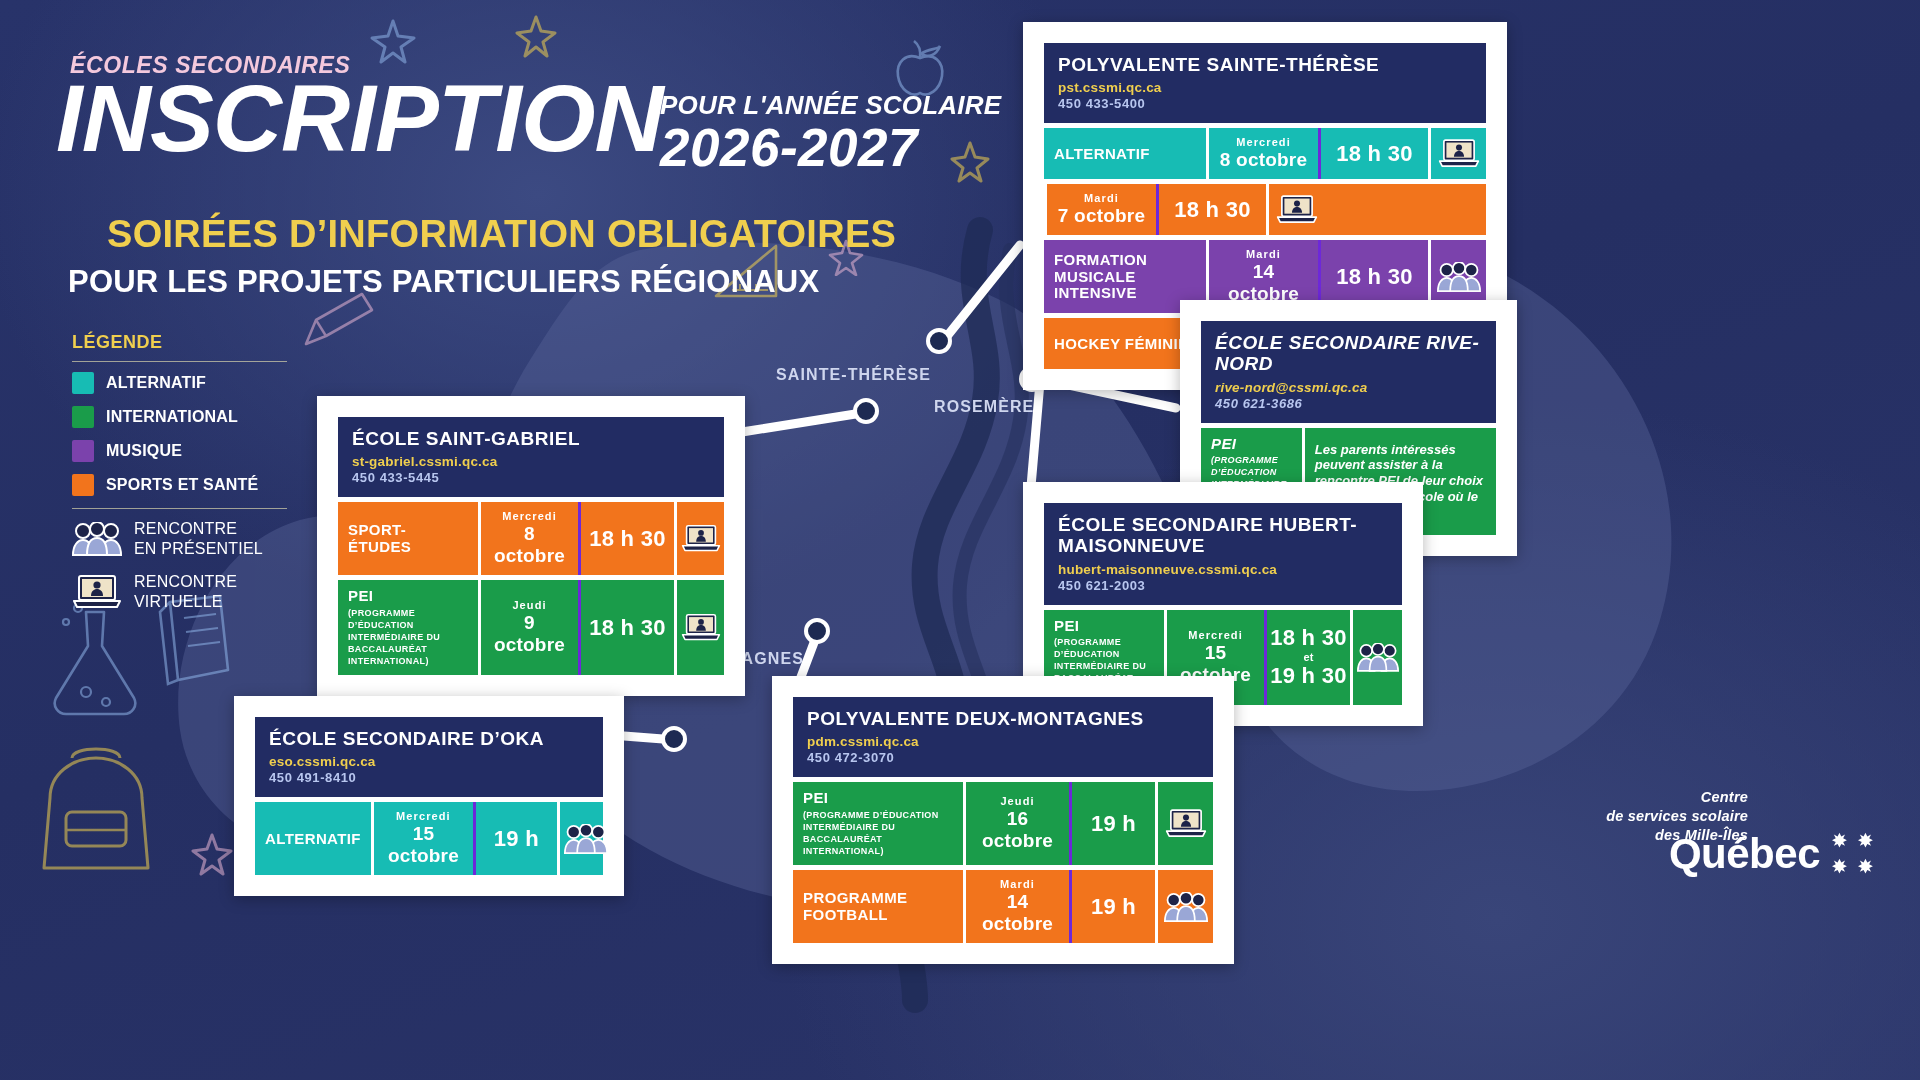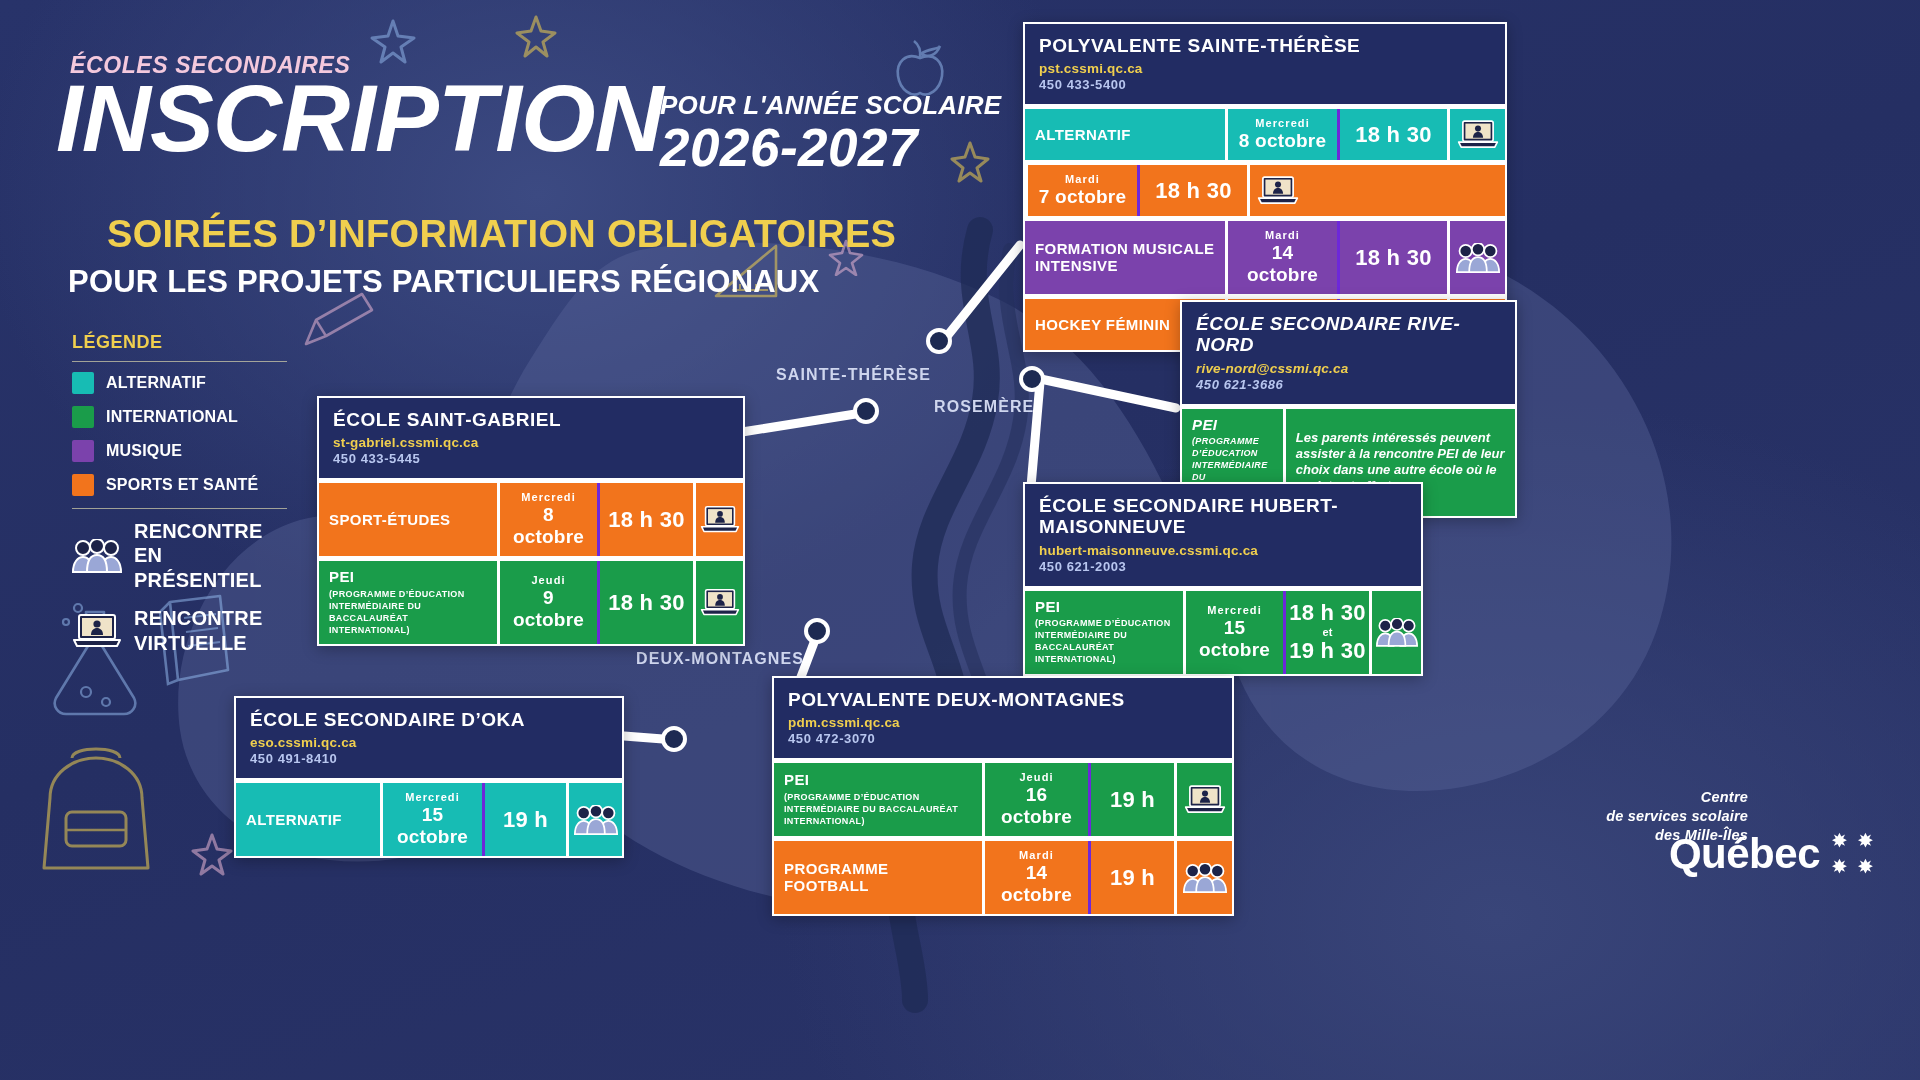--- a/index.html
+++ b/index.html
@@ -55,41 +55,41 @@
   }
 
   
   .legend { position: absolute; left: 72px; top: 332px; width: 215px; }
   .legend-title { font-size: 18px; font-weight: 900; color: #f0cf4e; letter-spacing: .5px; }
   .legend-rule { height: 1px; background: #e3dfb0; opacity: .65; margin: 8px 0 10px 0; }
   .legend-row { display: flex; align-items: center; gap: 12px; margin-bottom: 12px; }
   .legend-sw { width: 22px; height: 22px; border-radius: 2px; flex: none; }
   .legend-lbl { font-size: 16px; font-weight: 800; color: #fff; letter-spacing: .2px; }
   .legend-row2 { display: flex; align-items: center; gap: 12px; margin-bottom: 14px; }
-  .legend-lbl2 { font-size: 20px; font-weight: 700; color: #fff; line-height: 1.22; letter-spacing: .2px;}
+  .legend-lbl2 { font-size: 16px; font-weight: 400; color: #fff; line-height: 1.22; letter-spacing: .2px;}
 
   
   .ic { flex: none; display:block; }
 
   
   .city {
     position: absolute; font-size: 16px; font-weight: 900;
     color: #cfd6ee; letter-spacing: 1.1px;
   }
   
   .dot {
     position: absolute; width: 26px; height: 26px; border-radius: 50%;
     background: #1d2a52; border: 4px solid #ffffff;
   }
 
   
   .card {
     position: absolute;
     background: #ffffff;
-    padding: 2px;
+    padding: 21px;
     box-shadow: 0 3px 14px rgba(0,0,0,.28);
   }
   .card-head { background: #222c63; padding: 11px 14px 12px 14px; }
   .card-name { font-size: 19px; font-weight: 900; color: #fff; letter-spacing: .5px; line-height: 1.12; }
   .card-url { font-size: 13.5px; font-weight: 800; color: #f0cf4e; margin-top: 5px; letter-spacing: .2px; }
   .card-tel { font-size: 13px; font-weight: 800; color: #b8c6ef; margin-top: 1px; letter-spacing: .6px; }
 
   .rows { margin-top: 5px; }
   .row { display: flex; align-items: stretch; margin-bottom: 5px; }
   .row:last-child { margin-bottom: 0; }

